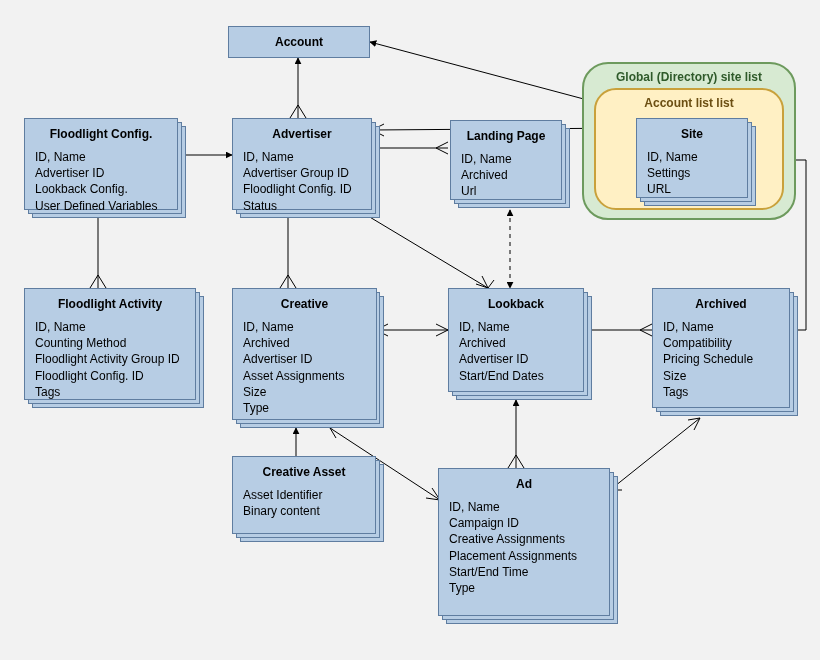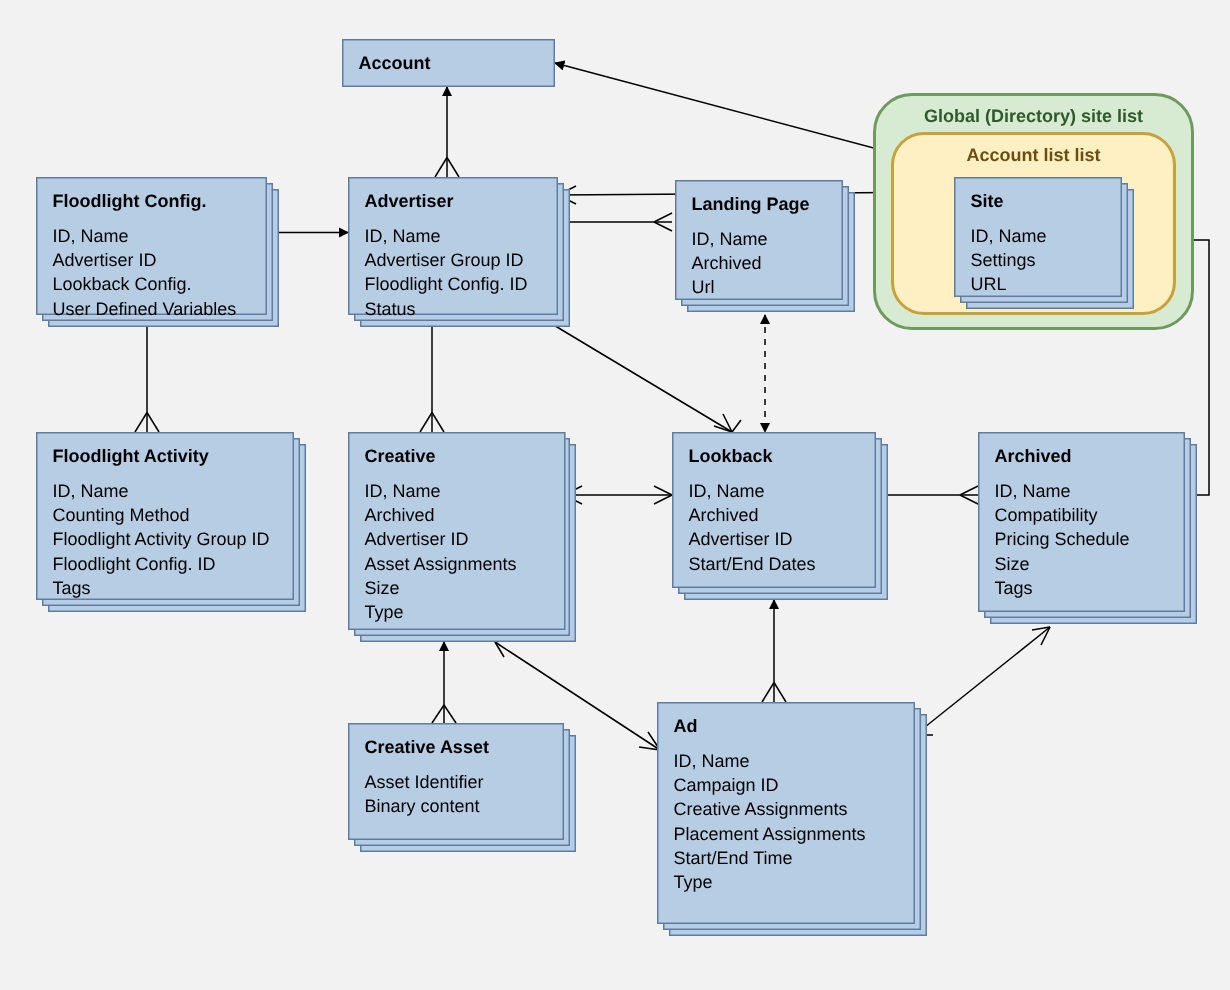--- a/index.html
+++ b/index.html
@@ -2,21 +2,21 @@
 <html><head>
 <meta charset="utf-8">
 <style>
   html,body{margin:0;padding:0;background:#f2f2f2;font-family:Arial,Helvetica,sans-serif;font-size:12px;color:#000}
   #stage{position:relative;width:820px;height:660px;overflow:hidden}
   .stack{position:absolute}
   .stack .card{position:absolute;background:#b7cde4;border:1px solid #5f7da0;box-sizing:border-box;padding:8px 10px}
   .stack .s2{z-index:1}
   .stack .s1{z-index:2}
   .stack .s0{z-index:3}
-  .title{font-weight:bold;margin-bottom:8px}
+  .title{font-weight:bold;text-align:center;margin-bottom:8px}
   .attrs{line-height:1.35}
   .single .card{position:relative}
   svg.lines{position:absolute;left:0;top:0;width:820px;height:660px;z-index:0}
   .blob1{position:absolute;background:#d7ead2;border:2px solid #6d9a5d;border-radius:26px;box-sizing:border-box;padding:6px 12px;font-weight:bold;color:#2f5a2a;text-align:center;z-index:0}
   .blob2{position:absolute;background:#fff0c4;border:2px solid #c9a13b;border-radius:22px;box-sizing:border-box;padding:6px 10px;font-weight:bold;color:#6b4e12;text-align:center;z-index:0}
 </style>
 </head>
 <body>
 
 <div id="stage">
@@ -228,21 +228,21 @@
       <div class="attrs">
         <div>ID, Name</div>
         <div>Compatibility</div>
         <div>Pricing Schedule</div>
         <div>Size</div>
         <div>Tags</div>
       </div>
     </div>
   </div>
 
-  <div class="stack" style="left:232px;top:482px;width:152px;height:70px">
+  <div class="stack" style="left:232px;top:456px;width:152px;height:70px">
     <div class="card s2" style="left:8px;top:8px;width:144px;height:78px"></div>
     <div class="card s1" style="left:4px;top:4px;width:144px;height:78px"></div>
     <div class="card s0" style="left:0;top:0;width:144px;height:78px">
       <div class="title">Creative Asset</div>
       <div class="attrs">
         <div>Asset Identifier</div>
         <div>Binary content</div>
       </div>
     </div>
   </div>

